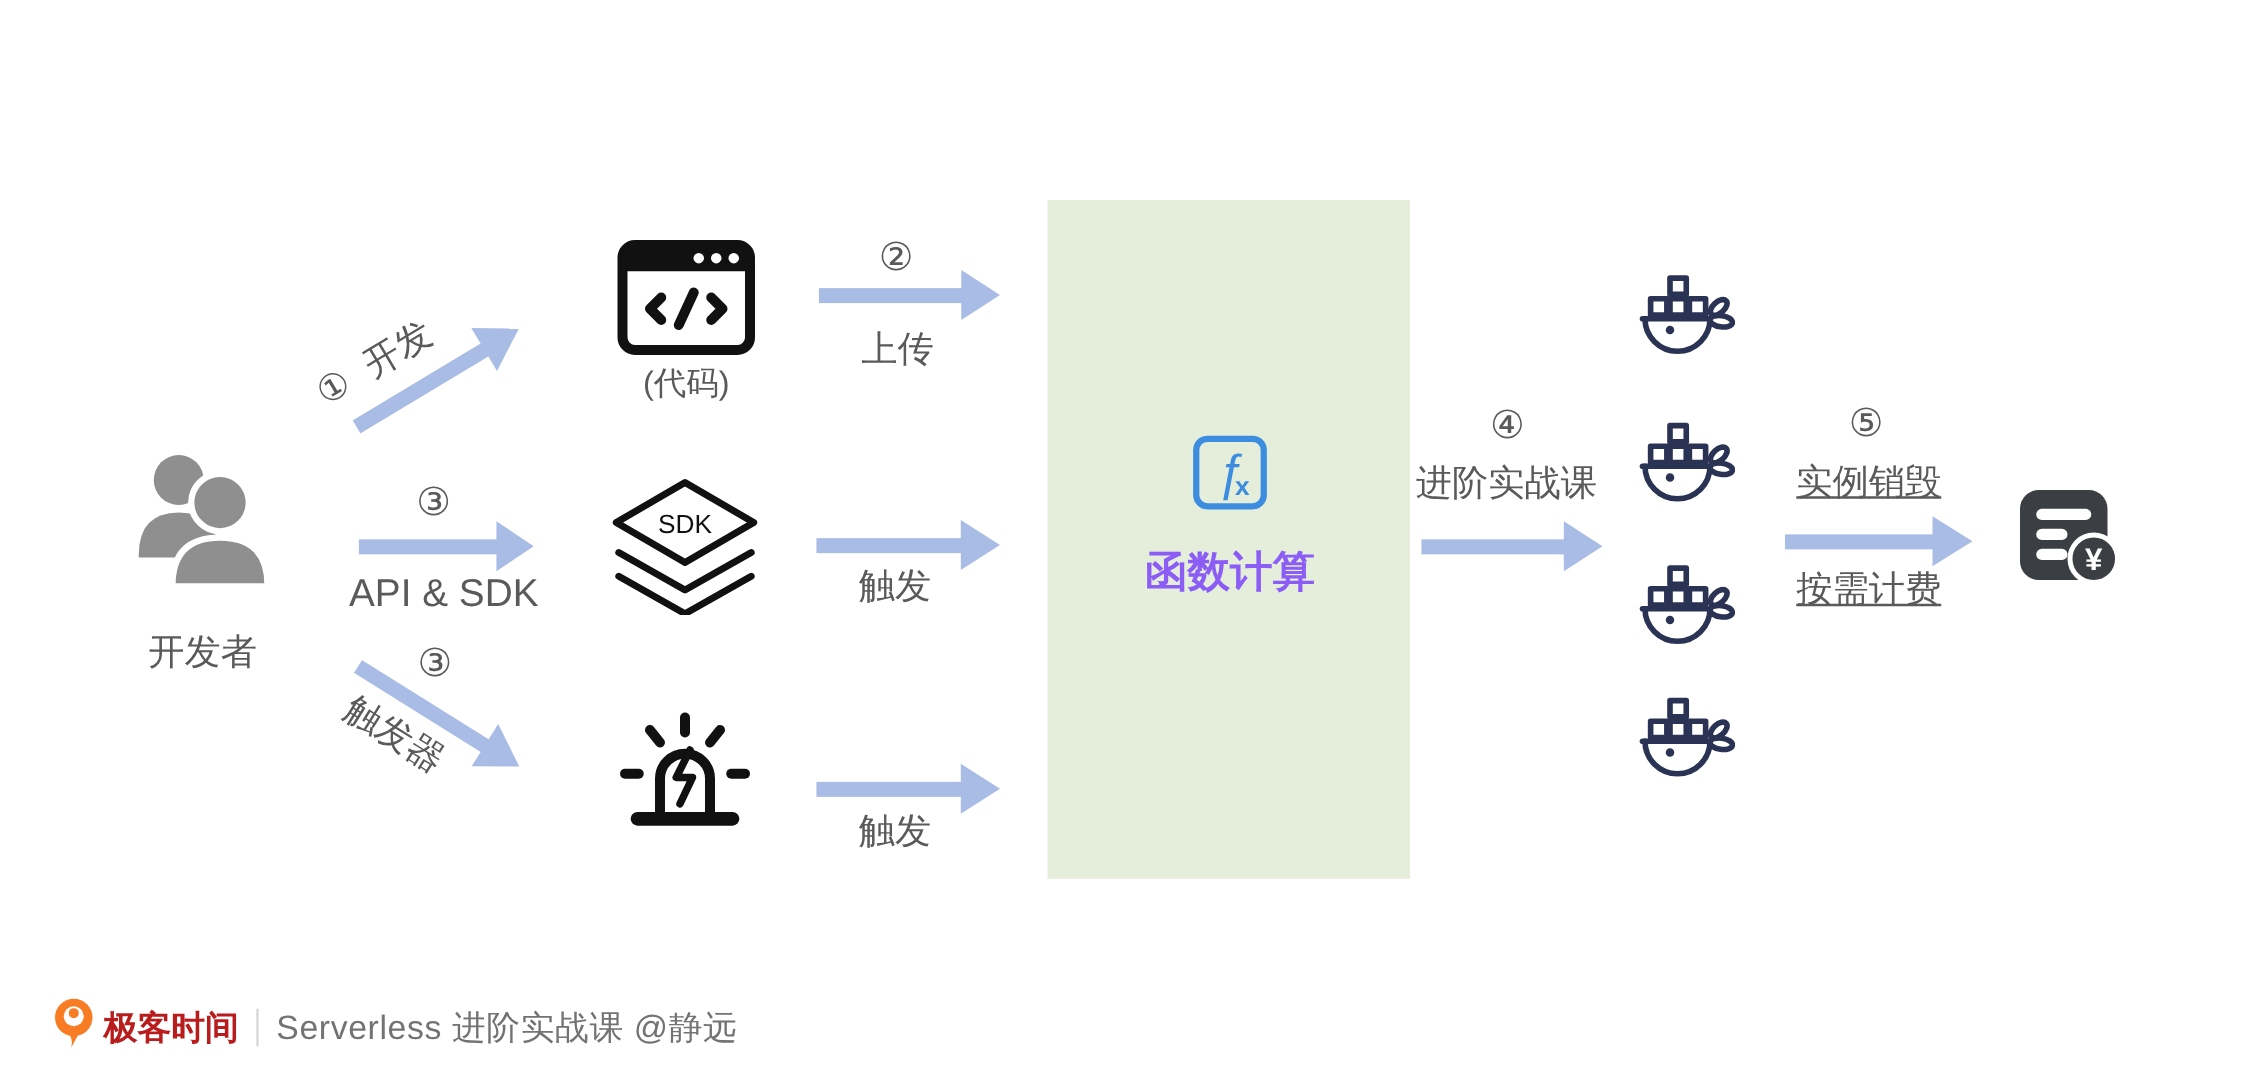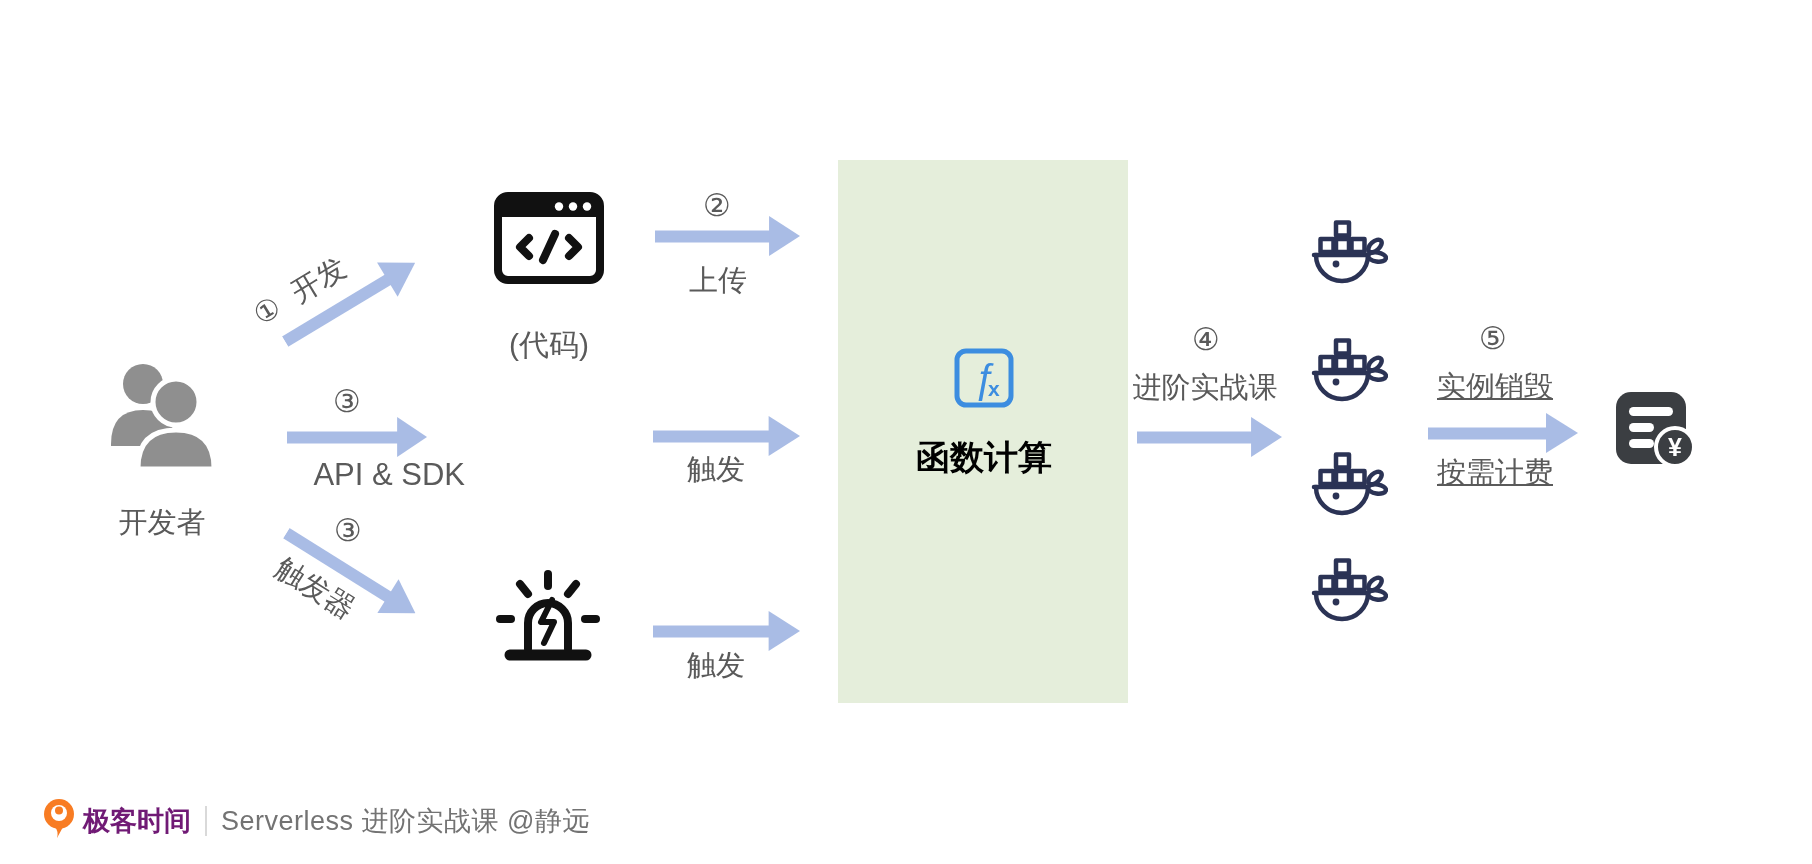--- a/index.html
+++ b/index.html
@@ -3,30 +3,30 @@
 <meta charset="utf-8">
 <style>
   html,body{margin:0;padding:0;background:#fff;}
   .stage{position:relative;width:1812px;height:864px;background:#ffffff;overflow:hidden;
          font-family:"Liberation Sans","DejaVu Sans",sans-serif;}
   .abs{position:absolute;}
   .lbl{position:absolute;color:#5a5a5a;text-align:center;line-height:1.15;white-space:nowrap;}
   .step{font-size:31px;}
   .txt29{font-size:29px;}
   .txt31{font-size:31px;}
-  .txt26{font-size:30px;margin-top:36px;}
+  .txt26{font-size:26px;}
   .rot-up{transform:rotate(-31deg);transform-origin:center;}
   .rot-dn{transform:rotate(32deg);transform-origin:center;}
   .arrow{position:absolute;height:44px;}
   .arrow svg{display:block;width:100%;height:100%;}
   .panel{position:absolute;left:838px;top:160px;width:290px;height:543px;background:#e5eedb;}
   .fc-title{position:absolute;left:883px;top:435px;width:202px;text-align:center;
-            font-size:34px;font-weight:bold;color:#000000;}
+            font-size:34px;font-weight:bold;color:#8b5cf6;}
   .footer{position:absolute;left:43px;top:797px;display:flex;align-items:center;}
-  .footer .brand{font-size:27px;font-weight:bold;color:#701a75;margin-left:8px;}
+  .footer .brand{font-size:27px;font-weight:bold;color:#b91c1c;margin-left:8px;}
   .footer .div{width:0;height:30px;border-left:2px solid #d9d9d9;margin:0 14px;}
   .footer .cap{font-size:27px;color:#737373;letter-spacing:0.5px;}
   svg text{font-family:"Liberation Sans","DejaVu Sans",sans-serif;}
 </style>
 </head>
 <body>
 
 <div class="stage">
 
   <div class="panel"></div>
@@ -61,20 +61,30 @@
       <circle cx="94" cy="15.5" r="4.2" fill="#ffffff"></circle>
       <g fill="none" stroke="#111111" stroke-width="8" stroke-linecap="round" stroke-linejoin="round">
         <path d="M36 47 L27 56 L36 65"></path>
         <path d="M62 43 L50 69"></path>
         <path d="M76 47 L85 56 L76 65"></path>
       </g>
     </svg>
   </div>
   <div class="lbl txt26" style="left:489px;top:292px;width:120px;">(代码)</div>
 
+  <div class="abs" style="left:489px;top:382px;width:118px;height:110px;">
+    <svg viewBox="0 0 118 110" width="118" height="110">
+      <g fill="none" stroke="#111111" stroke-width="5.5" stroke-linejoin="round" stroke-linecap="round">
+        <polygon points="59,4 114,36 59,68 4,36"></polygon>
+        <polyline points="6,60 59,90 112,60"></polyline>
+        <polyline points="6,79 59,109 112,79"></polyline>
+      </g>
+      <text x="59" y="44" font-size="21" text-anchor="middle" fill="#111111">SDK</text>
+    </svg>
+  </div>
 
   <div class="abs" style="left:496px;top:566px;width:104px;height:108px;">
     <svg viewBox="0 0 104 106" width="104" height="108">
       <g fill="none" stroke="#111111" stroke-linecap="round" stroke-linejoin="round">
         <path d="M32 82 V56 a20 20 0 0 1 40 0 V82" stroke-width="8"></path>
         <path d="M14 88 H90" stroke-width="11"></path>
         <path d="M56 33 L45 55 H58 L48 76" stroke-width="6"></path>
         <path d="M52 7 V19" stroke-width="8"></path>
         <path d="M24 17 L32 27" stroke-width="8"></path>
         <path d="M80 17 L72 27" stroke-width="8"></path>
@@ -207,21 +217,21 @@
 
   <div class="lbl txt29 rot-up" style="left:225px;top:275px;width:150px;">
     <span>①</span>
     <span style="margin-left:10px;">开发</span>
   </div>
 
   <div class="lbl step" style="left:687px;top:188px;width:60px;">②</div>
   <div class="lbl txt29" style="left:662px;top:264px;width:112px;">上传</div>
 
   <div class="lbl step" style="left:317px;top:384px;width:60px;">③</div>
-  <div class="lbl txt31" style="left:245px;top:457px;width:220px;text-align:right;">API &amp; SDK</div>
+  <div class="lbl txt31" style="left:245px;top:457px;width:220px;">API &amp; SDK</div>
 
   <div class="lbl step" style="left:318px;top:513px;width:60px;">③</div>
   <div class="lbl txt29 rot-dn" style="left:247px;top:572px;width:136px;">触发器</div>
 
   <div class="lbl txt29" style="left:660px;top:453px;width:112px;">触发</div>
   <div class="lbl txt29" style="left:660px;top:649px;width:112px;">触发</div>
 
   <div class="lbl step" style="left:1176px;top:322px;width:60px;">④</div>
   <div class="lbl txt29" style="left:1120px;top:371px;width:170px;">进阶实战课</div>
 

